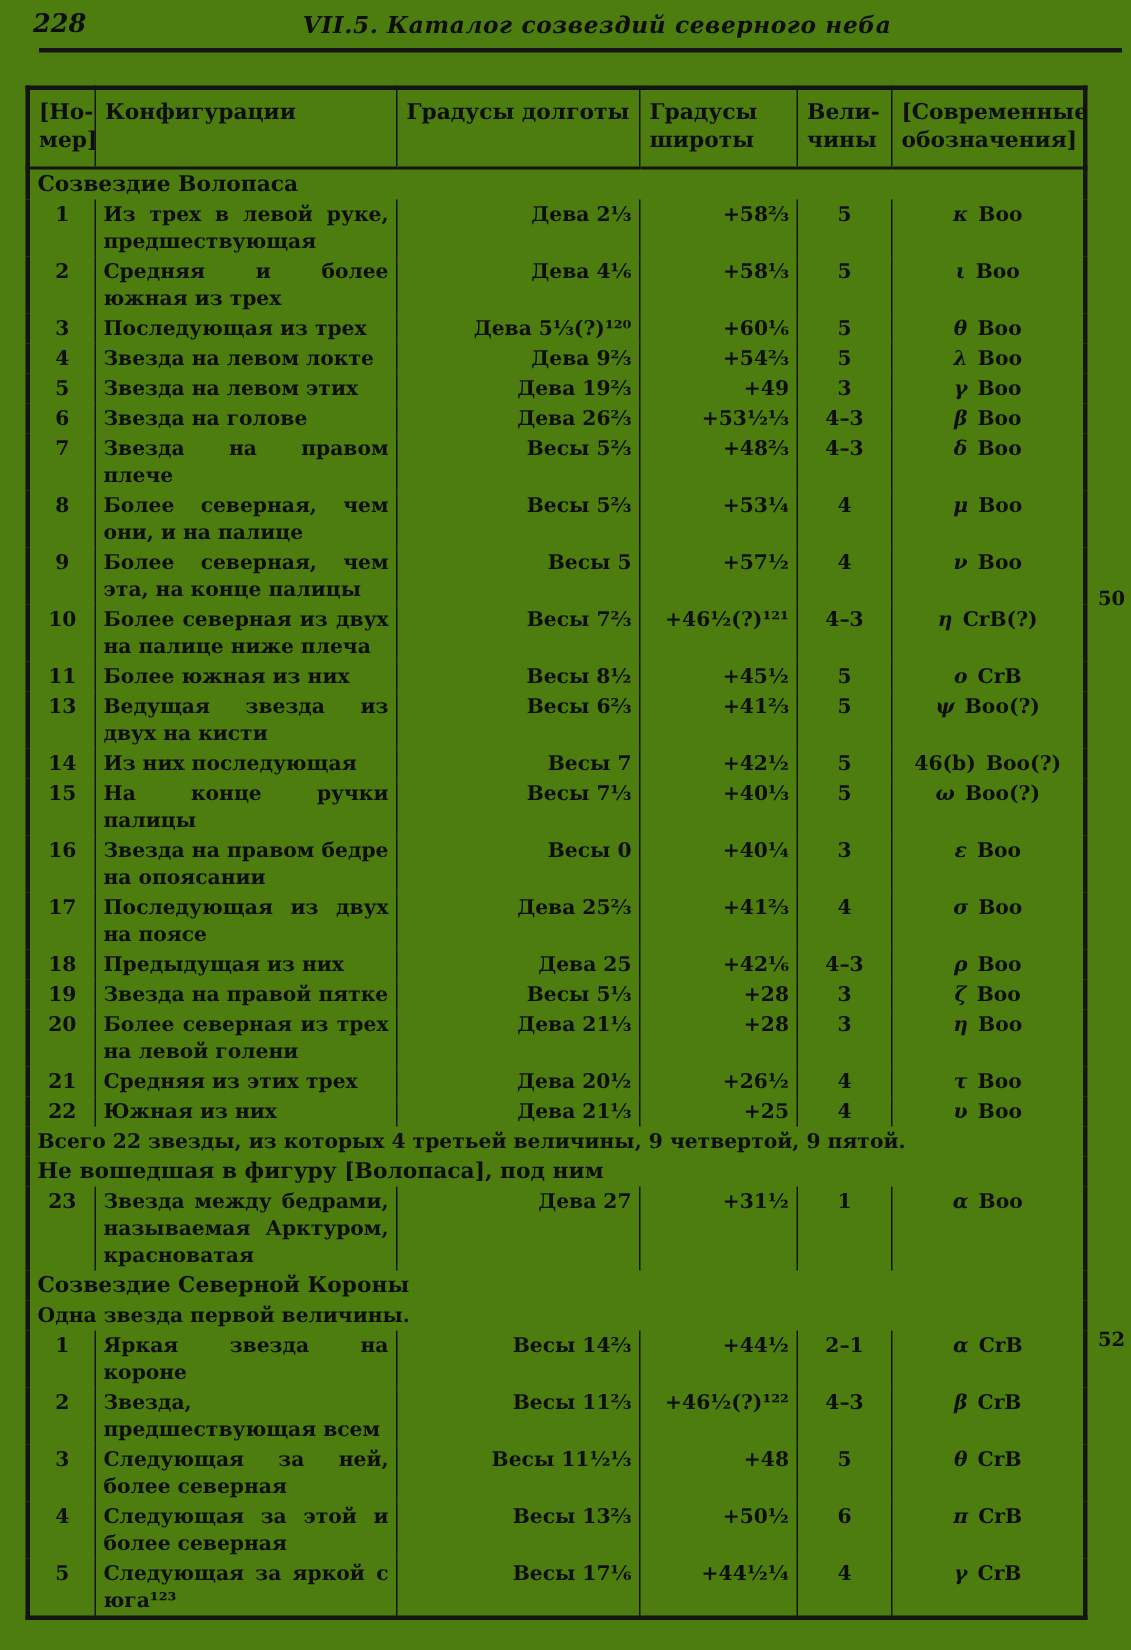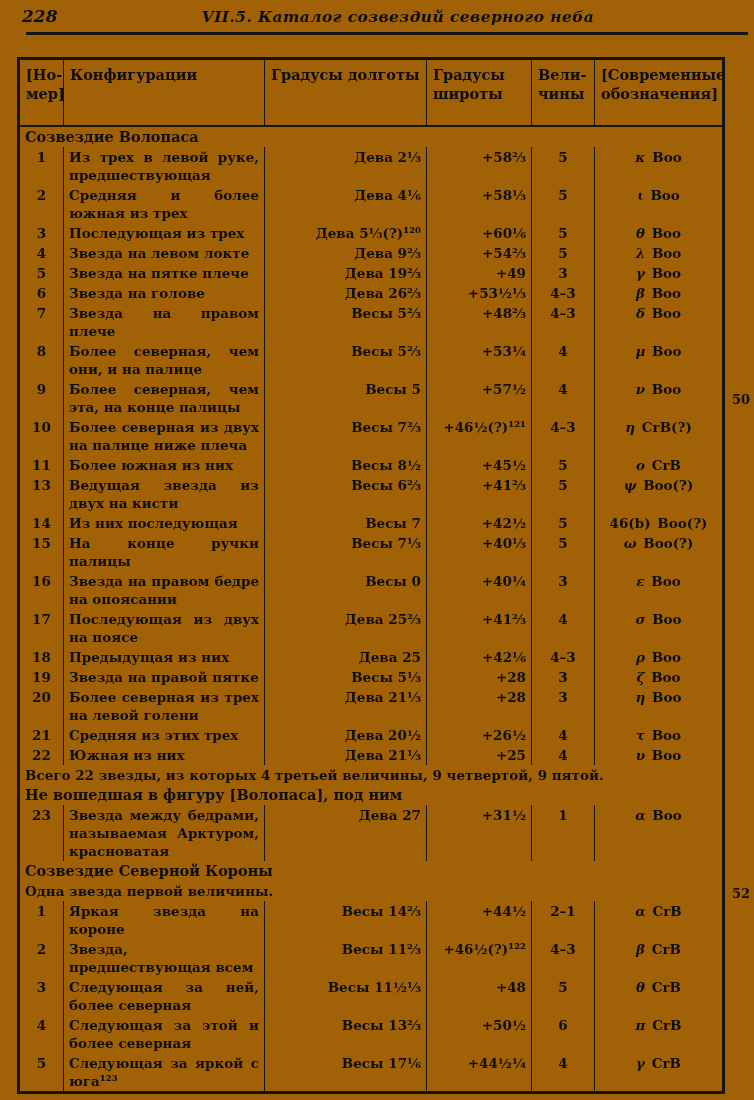--- a/index.html
+++ b/index.html
@@ -1,19 +1,19 @@
 <!DOCTYPE html>
 <html><head>
 <meta charset="utf-8">
 <style>
   html,body{margin:0;padding:0;background:#e8e8e4;}
   .page{
     position:relative;
     width:754px;height:1100px;
-    background:#a16207;
+    background:#4d7c0f;
     color:#0e0e0e;
     font-family:"DejaVu Serif","Liberation Serif",serif;
     overflow:hidden;
   }
   
   .page-num{
     position:absolute;left:22px;top:6px;
     font-size:17px;font-weight:bold;font-style:italic;
   }
   .run-title{
@@ -29,21 +29,21 @@
   }
   
   table.catalog{
     position:absolute;top:57px;left:17px;width:705px;
     border-collapse:collapse;table-layout:fixed;
     border:3px solid #141414;
     font-size:13.5px;line-height:18px;font-weight:bold;
   }
   table.catalog th{
     text-align:left;vertical-align:top;
-    padding:5px 6px 22px 6px;
+    padding:5px 6px 8px 6px;
     border-bottom:2.5px solid #141414;
     white-space:pre-line;
     font-size:14.5px;line-height:19px;font-weight:bold;
   }
   table.catalog th:not(:first-child){border-left:1.8px solid #141414;}
   table.catalog td{vertical-align:top;padding:1px 5px;}
   tr[data-name="star-row"] td:not(:first-child){border-left:1.8px solid #141414;}
   .c-num{text-align:center;padding-left:2px;padding-right:2px;}
   .c-config{text-align:justify;text-align-last:left;}
   .c-lon,.c-lat{text-align:right;}
@@ -127,21 +127,21 @@
         <tr data-name="star-row">
           <td data-name="row-number-cell" class="c-num">4</td>
           <td data-name="configuration-cell" class="c-config">Звезда на левом локте</td>
           <td data-name="longitude-cell" class="c-lon">Дева 9⅔</td>
           <td data-name="latitude-cell" class="c-lat">+54⅔</td>
           <td data-name="magnitude-cell" class="c-mag">5</td>
           <td data-name="designation-cell" class="c-des"><span data-name="designation-letter" class="des-letter it">λ</span> <span data-name="designation-constellation" class="des-cat">Boo</span></td>
         </tr>
         <tr data-name="star-row">
           <td data-name="row-number-cell" class="c-num">5</td>
-          <td data-name="configuration-cell" class="c-config">Звезда на пятке плече</td>
+          <td data-name="configuration-cell" class="c-config">Звезда на левом этих</td>
           <td data-name="longitude-cell" class="c-lon">Дева 19⅔</td>
           <td data-name="latitude-cell" class="c-lat">+49</td>
           <td data-name="magnitude-cell" class="c-mag">3</td>
           <td data-name="designation-cell" class="c-des"><span data-name="designation-letter" class="des-letter it">γ</span> <span data-name="designation-constellation" class="des-cat">Boo</span></td>
         </tr>
         <tr data-name="star-row">
           <td data-name="row-number-cell" class="c-num">6</td>
           <td data-name="configuration-cell" class="c-config">Звезда на голове</td>
           <td data-name="longitude-cell" class="c-lon">Дева 26⅔</td>
           <td data-name="latitude-cell" class="c-lat">+53½⅓</td>

